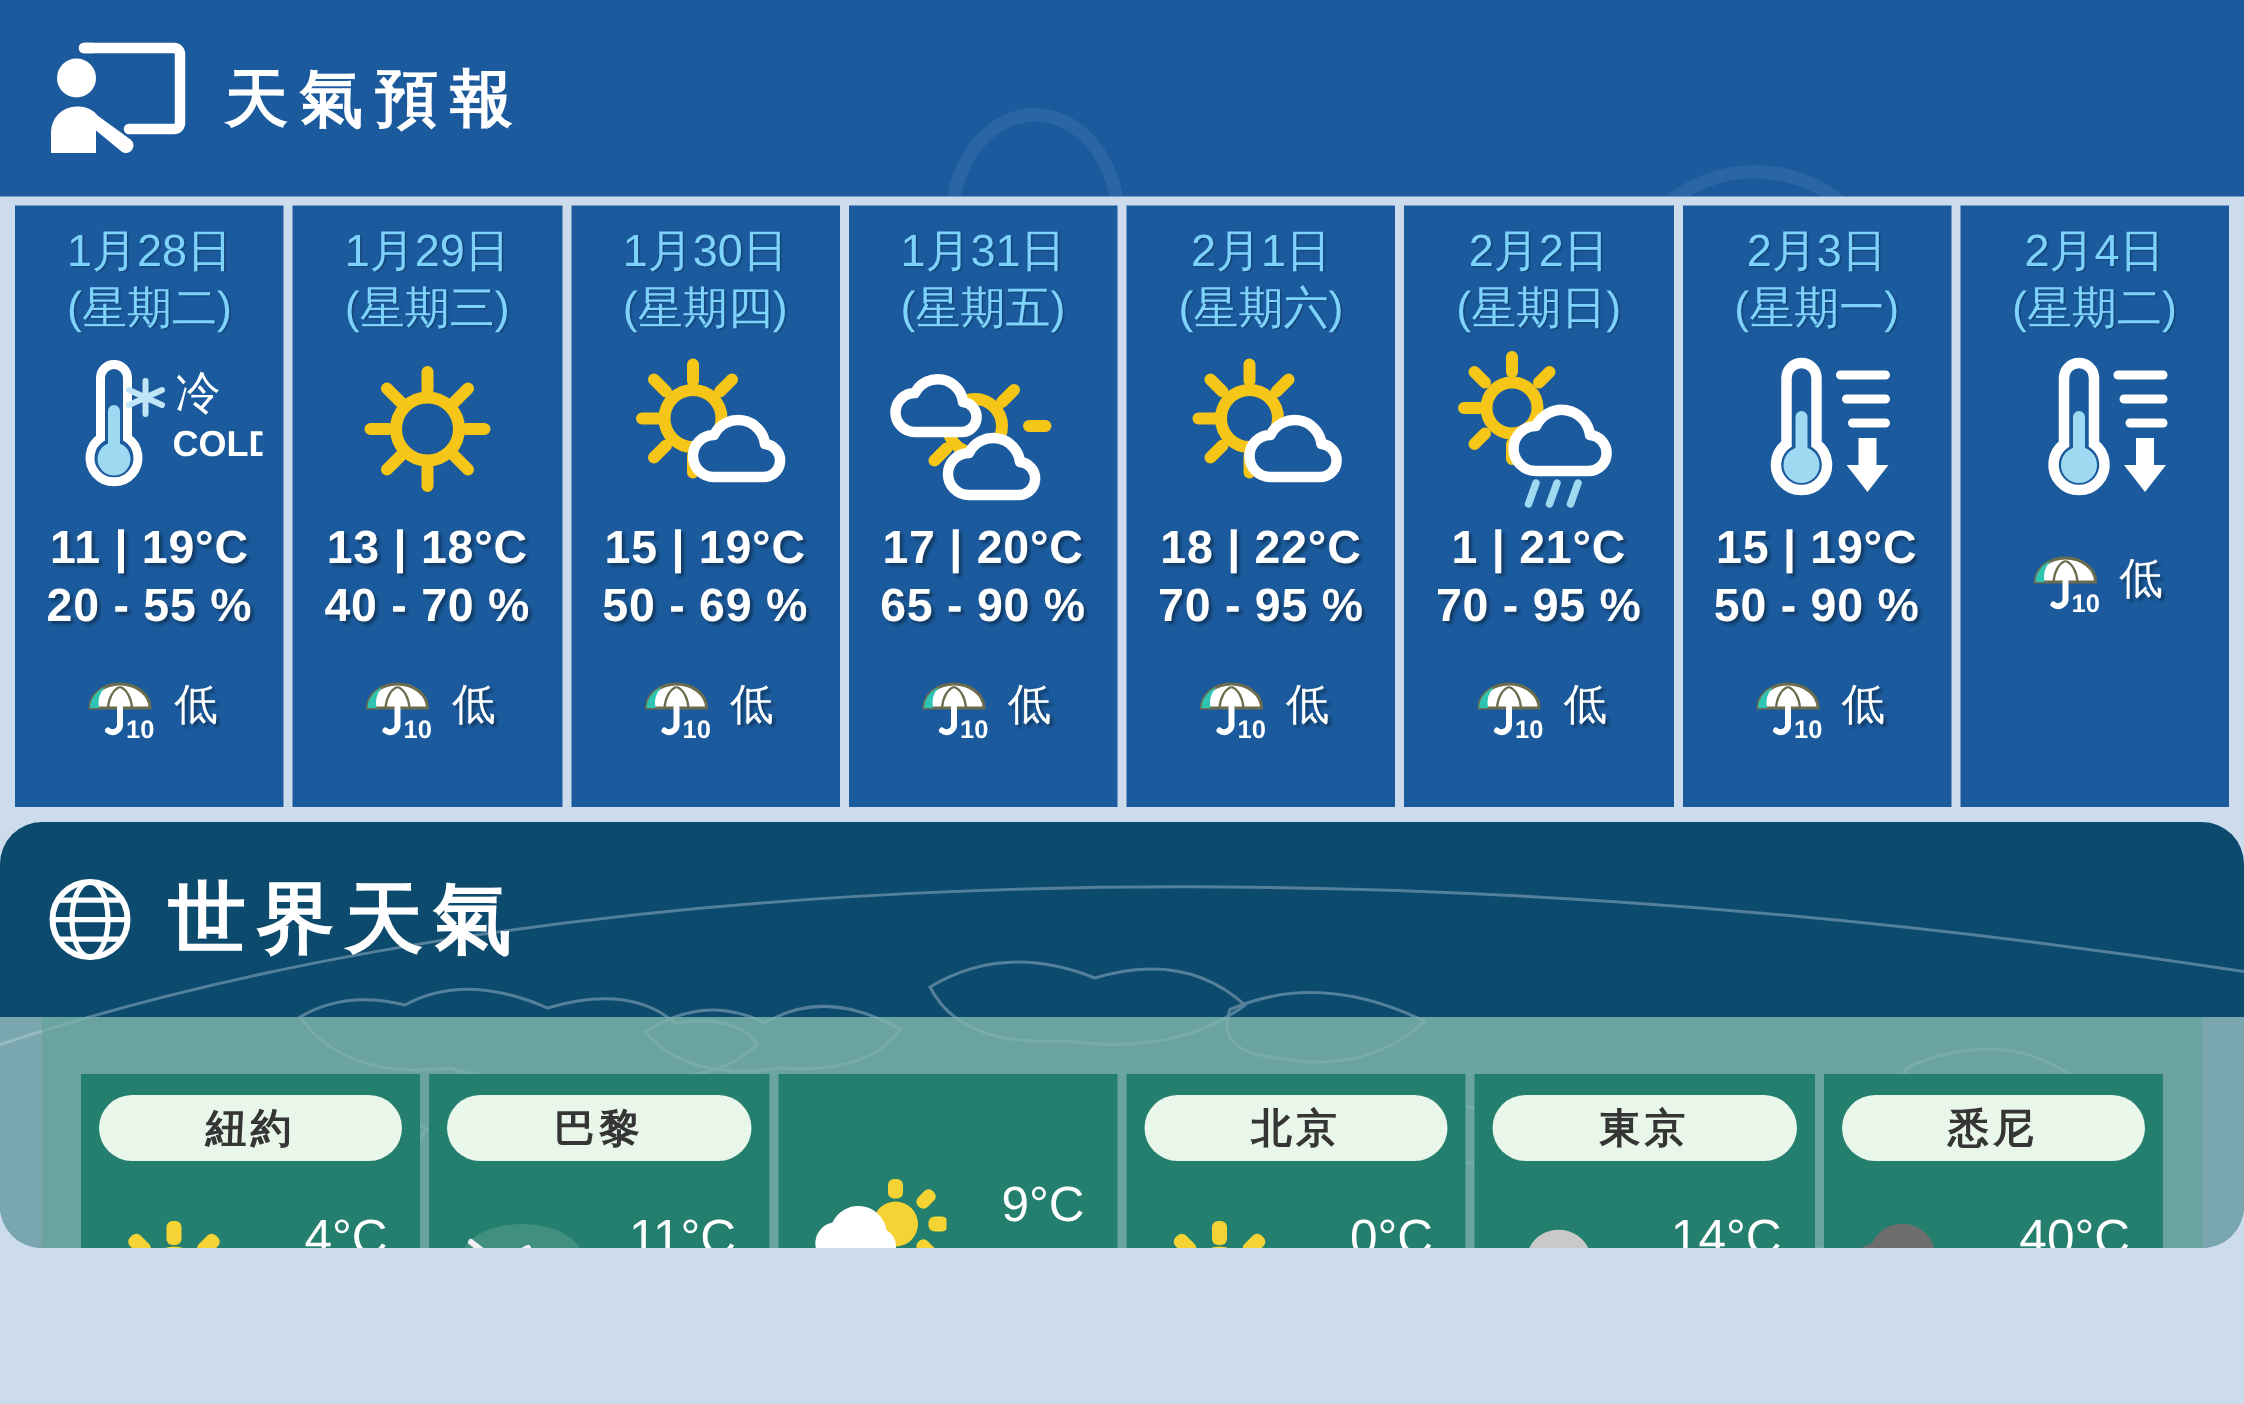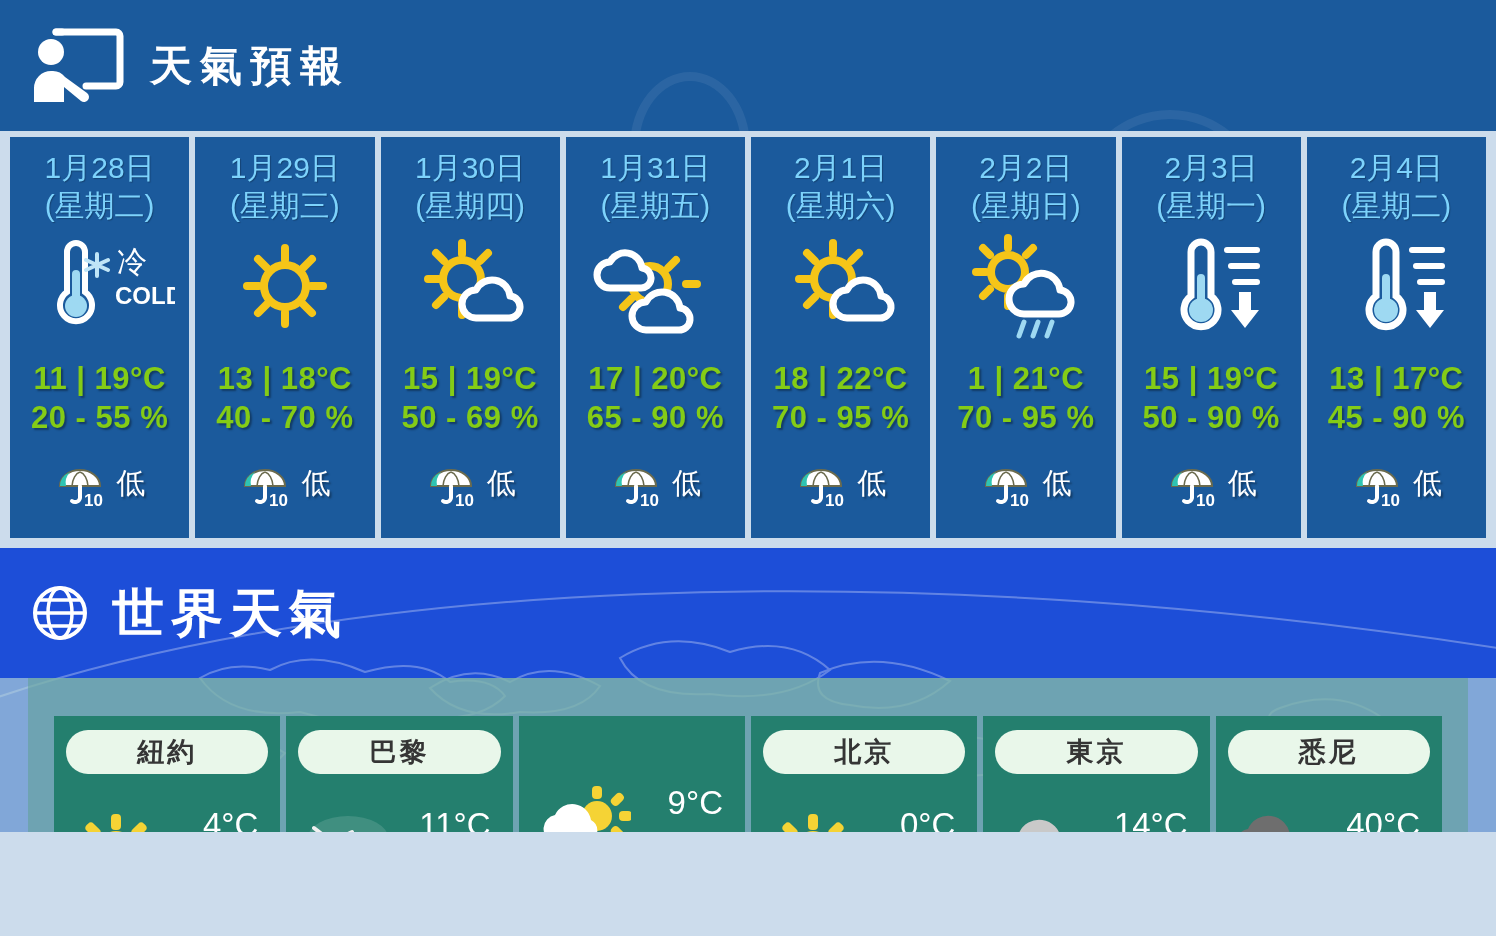--- a/index.html
+++ b/index.html
@@ -70,23 +70,23 @@
     text-shadow: 1px 1px 1px rgba(0,0,0,0.25);
   }
   .day-icon {
     height: 108px;
     margin-top: 8px;
     display: flex;
     align-items: center;
     justify-content: center;
   }
   .day-temps {
-    margin-top: 20px;
+    margin-top: 6px;
     text-align: center;
-    color: #84cc16;
+    color: #ffffff;
     font-weight: 700;
     font-size: 31px;
     line-height: 1.25;
     letter-spacing: 0.5px;
     text-shadow: 2px 2px 2px rgba(0,0,0,0.35);
   }
   .day-uv {
     margin-top: 22px;
     display: flex;
     align-items: center;
@@ -98,22 +98,23 @@
     font-size: 29px;
     font-weight: 400;
     text-shadow: 2px 2px 2px rgba(0,0,0,0.35);
   }
 
   
   #world-section {
     position: relative;
     width: 1496px;
     height: 284px;
-    background: #1d4ed8;
+    background: #0c4a6e;
     overflow: hidden;
+    border-radius: 28px;
   }
   #world-map-wm { position: absolute; left: 0; top: -40px; width: 1496px; height: 470px; opacity: 0.30; }
   #world-lower-band {
     position: absolute; left: 0; top: 130px; width: 1496px; height: 258px;
     background: rgba(190,222,216,0.62);
   }
   #world-header {
     position: relative; z-index: 3;
     height: 130px;
     display: flex;
@@ -421,24 +422,20 @@
       <div class="day-icon">
         <svg viewBox="0 0 120 104" width="120" height="104">
           <path d="M40 18 a10 10 0 0 1 20 0 v44 a17 17 0 1 1 -20 0 z" fill="none" stroke="#ffffff" stroke-width="7"></path>
           <circle cx="50" cy="76" r="12" fill="#9ed9f2"></circle>
             <rect x="46" y="40" width="8" height="36" rx="4" fill="#9ed9f2"></rect>
           <g stroke="#ffffff" stroke-width="6" stroke-linecap="round">
             <path d="M76 16 h30 M80 32 h26 M84 48 h22"></path>
           </g>
           <path d="M88 58 h12 v18 h8 l-14 18 l-14 -18 h8 z" fill="#ffffff"></path>
         </svg>
-      </div>
-      <div class="day-temps">
-        <div>13 | 17°C</div>
-          <div>45 - 90 %</div>
       </div>
       <div class="day-uv">
         <svg width="52" height="48" viewBox="0 0 52 48">
           <path d="M6 26 a20 16 0 0 1 40 0 z" fill="#ffffff" stroke="#6b6b4e" stroke-width="2"></path>
           <path d="M6 26 a20 16 0 0 1 10 -14 a22 18 0 0 0 -4 14 z" fill="#2fc4b2"></path>
           <g stroke="#6b6b4e" stroke-width="1.5" fill="none">
               <path d="M18 26 a10 16 0 0 1 8 -14"></path>
               <path d="M34 26 a10 16 0 0 0 -8 -14"></path>
             </g>
           <path d="M26 26 v12 a5 5 0 0 1 -8 3" stroke="#ffffff" stroke-width="4" fill="none" stroke-linecap="round"></path>

